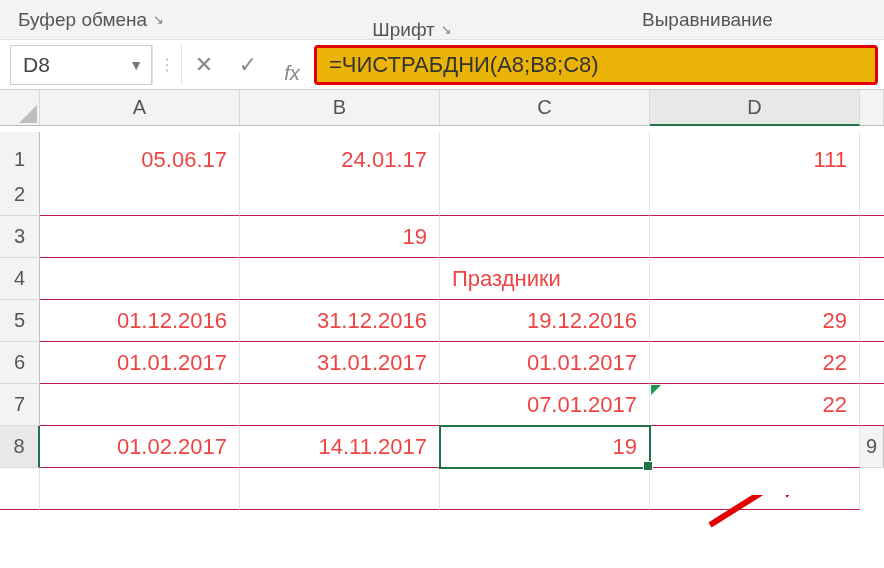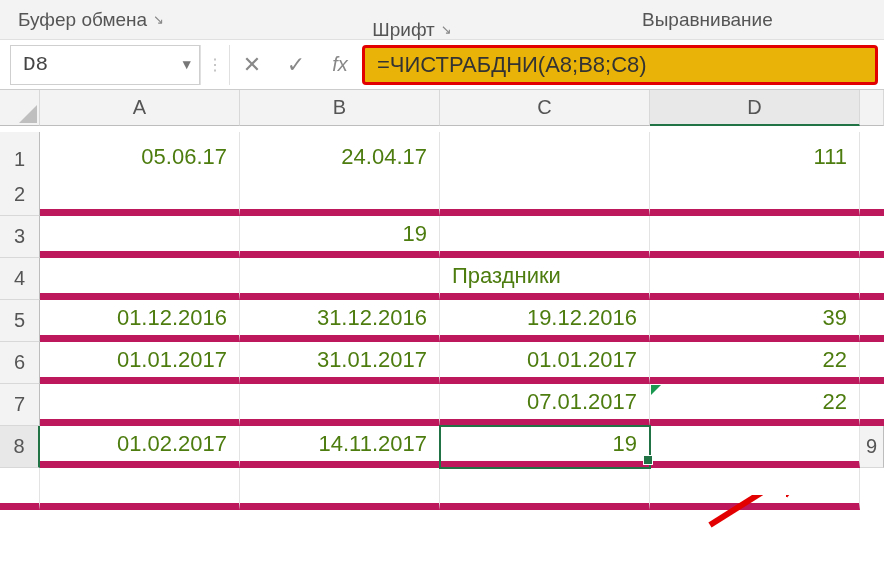--- a/index.html
+++ b/index.html
@@ -36,32 +36,31 @@
 
   .formula-bar {
     display: flex;
     align-items: center;
     height: 50px;
     background: #fff;
     border-bottom: 1px solid #ccc;
     position: relative;
   }
   .name-box {
-    width: 190px;
+    width: 142px;
     height: 40px;
     margin: 5px 0 5px 10px;
     border: 1px solid #cfcfcf;
     background: #fff;
     display: flex;
     align-items: center;
     padding: 0 12px;
     font-size: 21px;
     color: #444;
     position: relative;
-    font-family: Liberation Mono, monospace;
   }
   .name-box .dd {
     position: absolute;
     right: 8px;
     color: #777;
     font-size: 14px;
   }
   .fx-sep {
     width: 30px;
     height: 40px;
@@ -72,21 +71,21 @@
     margin: 5px 0;
   }
   .fx-btn {
     width: 44px;
     height: 40px;
     display:flex;align-items:center;justify-content:center;
     color:#888;
     font-size:22px;
     margin: 5px 0;
   }
-  .fx-btn.fxlabel { font-style: italic; font-size:20px; }
+  .fx-btn.fxlabel { font-style: italic; font-size:20px;align-items:flex-end; }
   .formula-input-wrap {
     flex:1;
     height:40px;
     margin:5px 6px 5px 0;
     border: 3px solid #e30000;
     border-radius: 4px;
     display:flex;
     align-items:center;
     padding: 0 12px;
     font-size: 22px;
@@ -124,25 +123,25 @@
   .rowhdr {
     background:#f3f3f3;
     border-right:1px solid #bdbdbd;
     border-bottom:1px solid #d8d8d8;
     display:flex;align-items:center;justify-content:center;
     color:#555;
     font-size:20px;
   }
   .cell {
     border-right:1px solid #e3e3e3;
-    border-bottom:7px solid #be185d;
+    border-bottom:1px solid #be185d;
     display:flex;
     align-items:center;
     padding: 0 12px;
-    color:#4d7c0f;
+    color:#ef4444;
     position:relative;
     background:#fff;
   }
   .cell.right { justify-content: flex-end; }
   .cell.left  { justify-content: flex-start; }
 
   .hdr.selcol { background:#e8e8e8; border-bottom: 2px solid #217346; }
   .rowhdr.selrow { background:#e8e8e8; border-right: 2px solid #217346; }
 
   .selected {
@@ -219,21 +218,21 @@
 
   <div class="hdr corner"></div>
   <div class="hdr">A</div>
   <div class="hdr">B</div>
   <div class="hdr">C</div>
   <div class="hdr selcol">D</div>
   <div class="hdr"></div>
 
   <div class="rowhdr" style="height:56px">1</div>
   <div class="cell right" style="height:56px">05.06.17</div>
-  <div class="cell right" style="height:56px">24.04.17</div>
+  <div class="cell right" style="height:56px">24.01.17</div>
   <div class="cell right" style="height:56px"></div>
   <div class="cell right" style="height:56px">111</div>
   <div class="cell" style="height:56px"></div>
 
   <div class="rowhdr">2</div>
   <div class="cell right"></div>
   <div class="cell right"></div>
   <div class="cell right"></div>
   <div class="cell right"></div>
   <div class="cell"></div>
@@ -249,21 +248,21 @@
   <div class="cell right"></div>
   <div class="cell right"></div>
   <div class="cell left">Праздники</div>
   <div class="cell right"></div>
   <div class="cell"></div>
 
   <div class="rowhdr">5</div>
   <div class="cell right">01.12.2016</div>
   <div class="cell right">31.12.2016</div>
   <div class="cell right">19.12.2016</div>
-  <div class="cell right">39</div>
+  <div class="cell right">29</div>
   <div class="cell"></div>
 
   <div class="rowhdr">6</div>
   <div class="cell right">01.01.2017</div>
   <div class="cell right">31.01.2017</div>
   <div class="cell right">01.01.2017</div>
   <div class="cell right">22</div>
   <div class="cell"></div>
 
   <div class="rowhdr">7</div>

